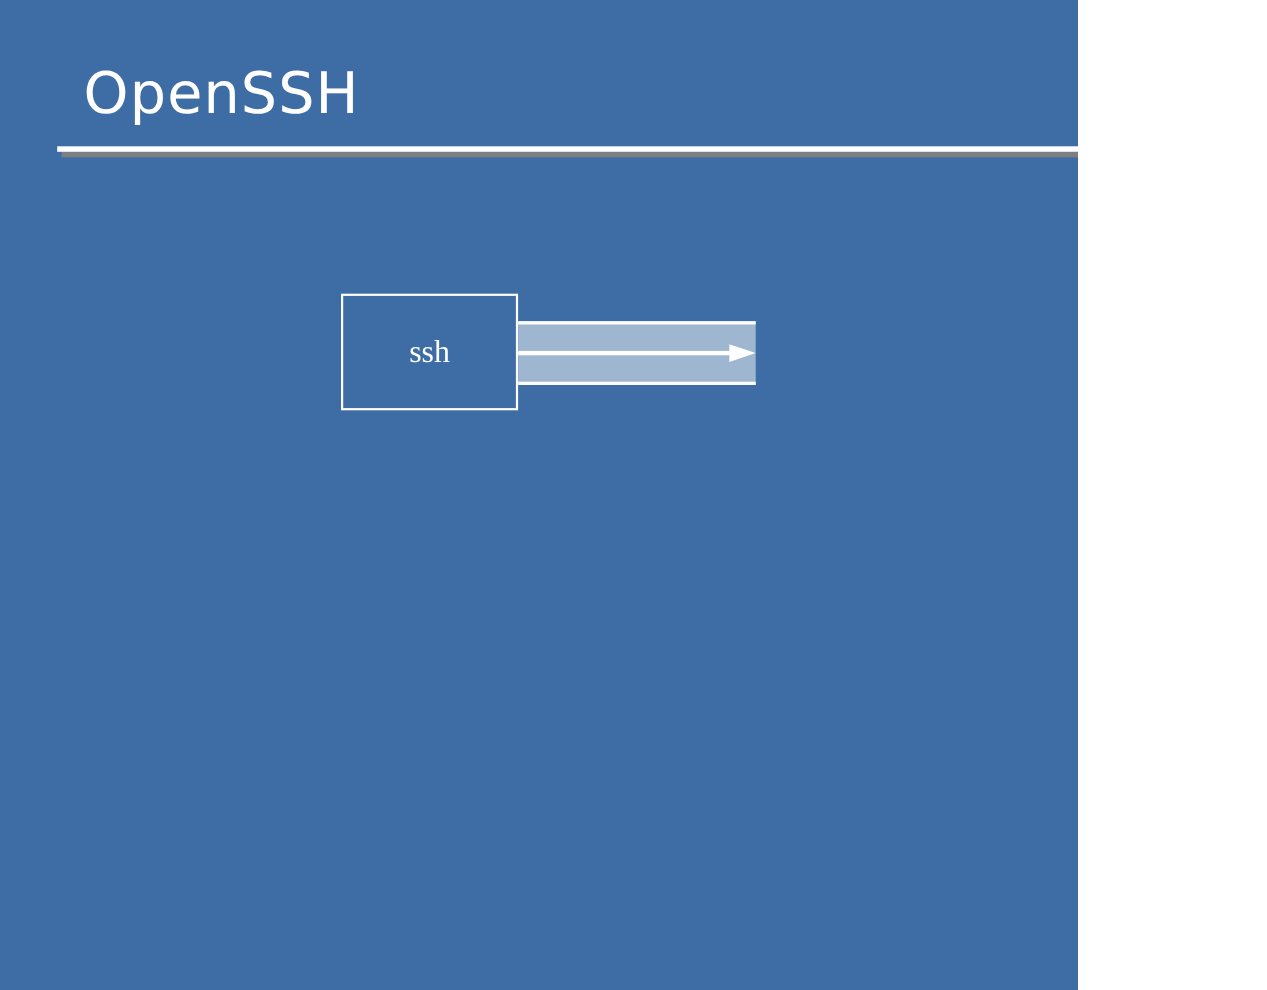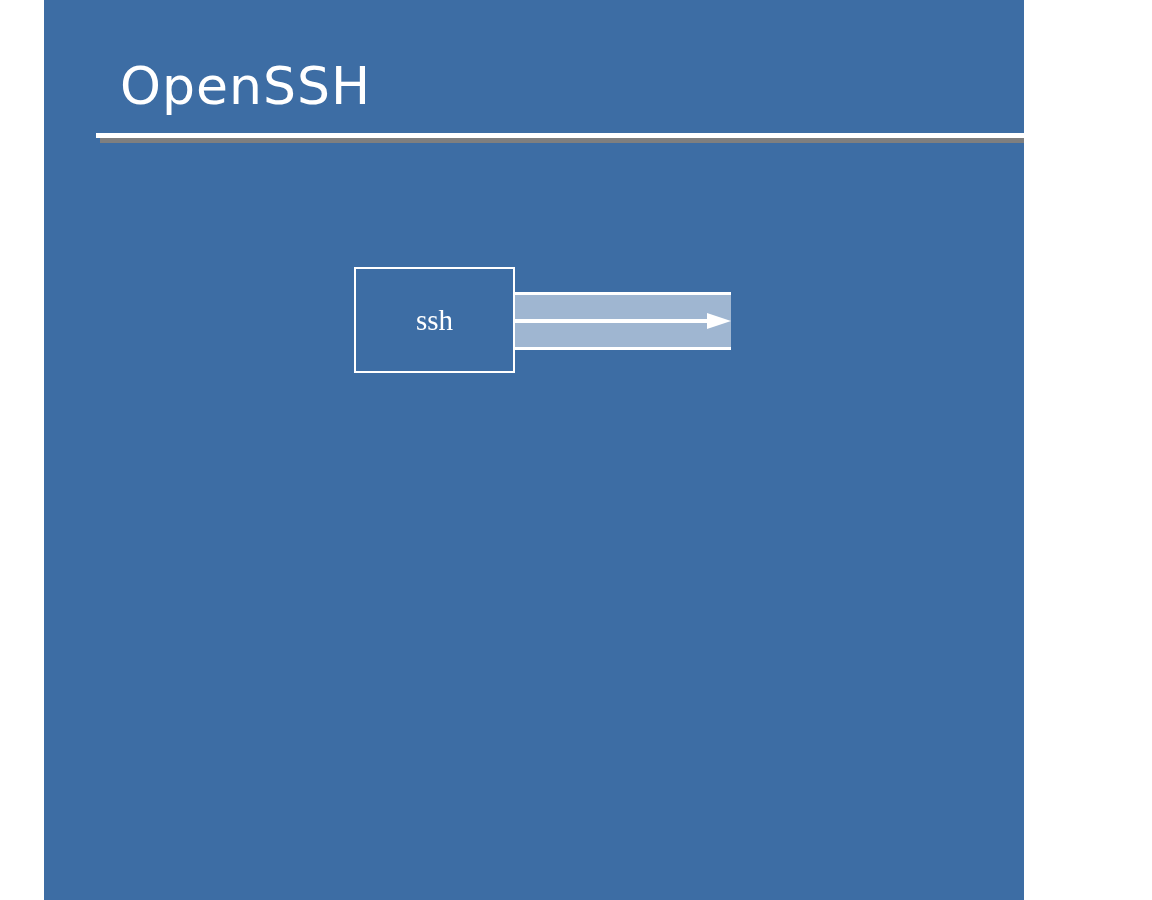--- a/index.html
+++ b/index.html
@@ -12,21 +12,20 @@
     margin: 0;
     padding: 0;
   }
   .slide {
     position: relative;
     width: 980px;
     height: 900px;
     background: var(--background);
     overflow: hidden;
     font-family: "DejaVu Sans", sans-serif;
-    margin-left: 44px;
   }
   .title {
     position: absolute;
     left: 76px;
     top: 56px;
     margin: 0;
     font-size: 52px;
     font-weight: normal;
     letter-spacing: 1px;
     color: var(--foreground);

